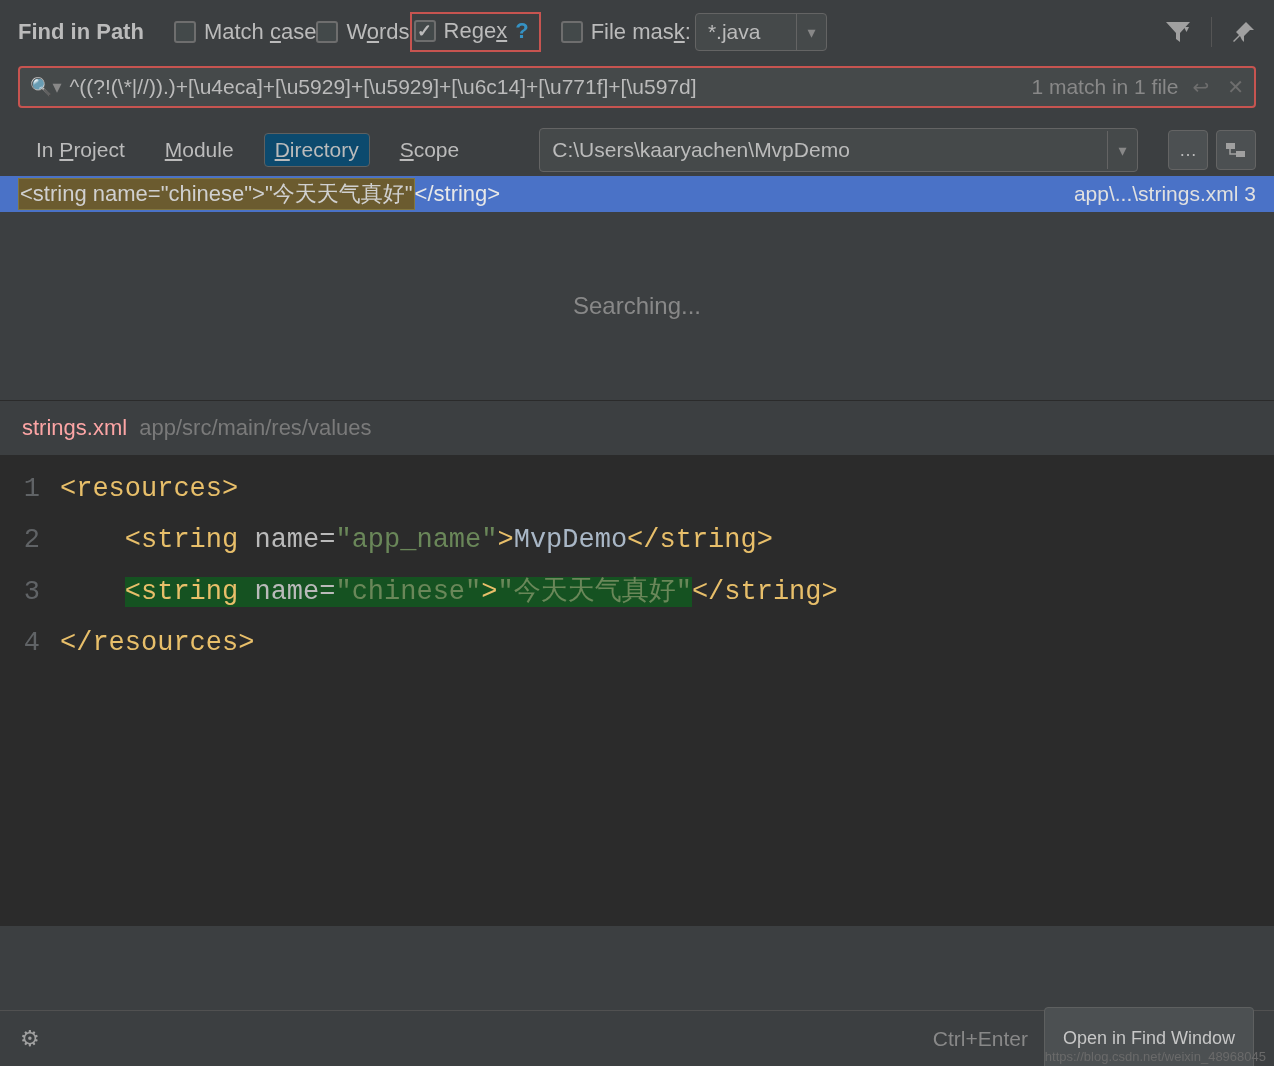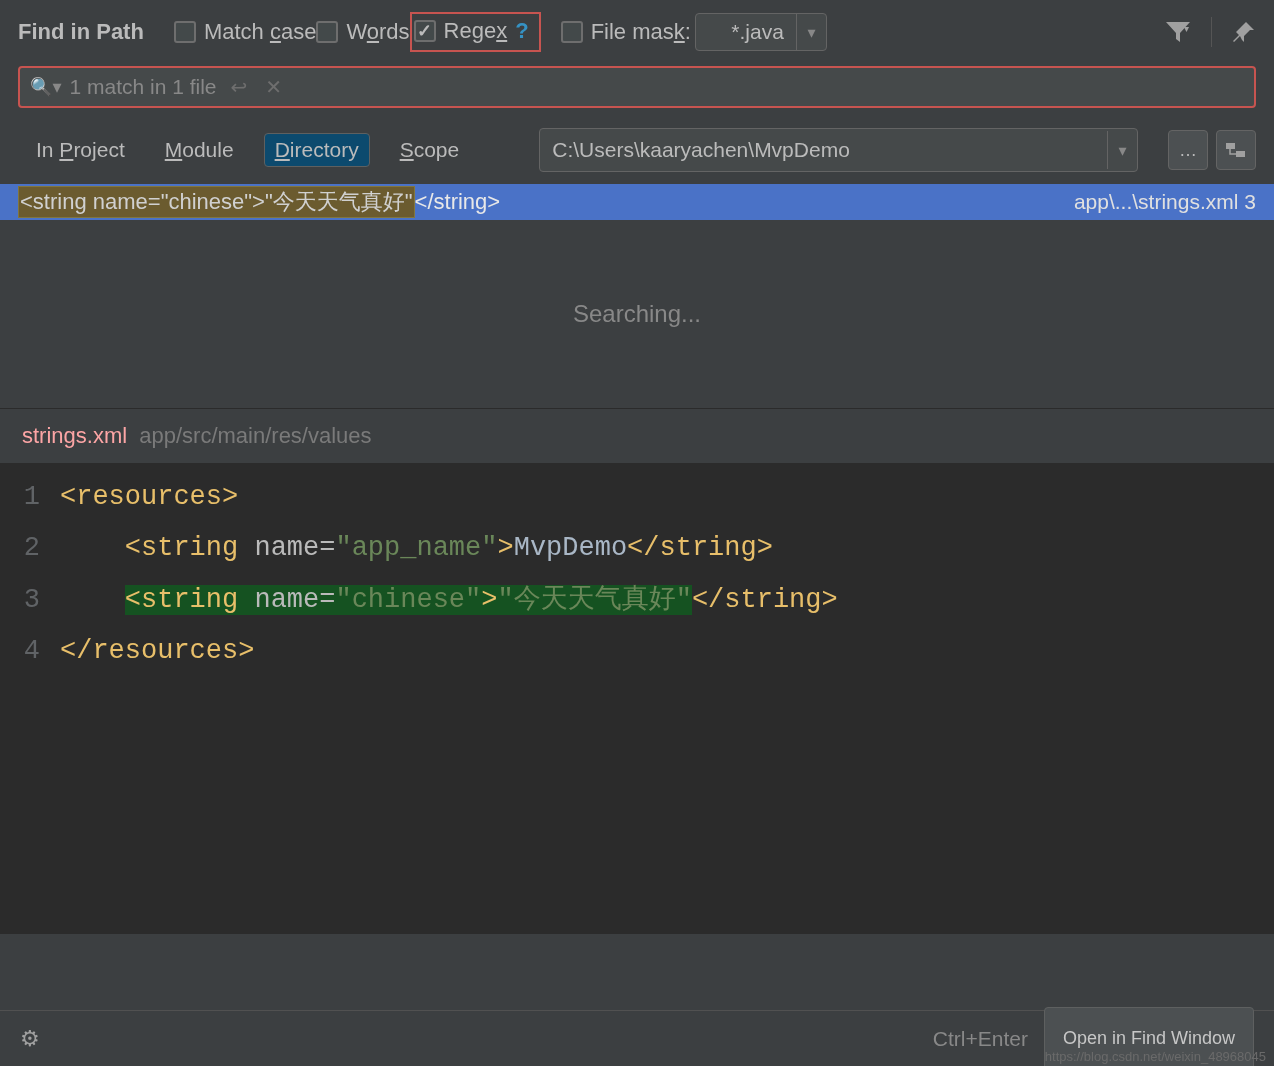--- a/index.html
+++ b/index.html
@@ -60,21 +60,20 @@
   font-weight: bold;
 }
 .mask-input {
   border: 1px solid #646464;
   background: #45494a;
   border-radius: 4px;
   display: flex;
   align-items: center;
   height: 38px;
   margin-left: 4px;
-  text-align: right;
 }
 .mask-input-text {
   color: #bbbbbb;
   font-size: 21px;
   padding: 0 12px;
   width: 100px;
 }
 .mask-dropdown {
   width: 30px;
   height: 36px;
@@ -128,21 +127,21 @@
 }
 .search-end-icons {
   display: flex;
   gap: 18px;
   color: #6e6e6e;
   font-size: 20px;
 }
 .scope-row {
   display: flex;
   align-items: center;
-  padding: 20px 18px 12px 26px;
+  padding: 20px 18px 4px 26px;
   gap: 20px;
 }
 .scope-tab {
   color: #bbbbbb;
   font-size: 21px;
   padding: 4px 10px;
 }
 .scope-tab.active {
   background: #0c4a6e;
   border: 1px solid #5e6060;
@@ -344,20 +343,21 @@
     <span class="icon-btn">
       <svg width="24" height="24" viewBox="0 0 24 24">
           <path d="M14 2 L22 10 L18 10 L12 16 L12 22 L10 20 L8 16 L2 22 L1 21 L7 15 L4 12 L10 6 L14 2 Z" fill="#a0a0a0"></path>
         </svg>
     </span>
   </div>
 </div>
 
 <div class="search-row">
   <span class="search-icon">🔍▾</span>
+  <span class="search-text">^((?!(\*|//)).)+[\u4eca]+[\u5929]+[\u5929]+[\u6c14]+[\u771f]+[\u597d]</span>
   <span class="match-info">1 match in 1 file</span>
   <span class="search-end-icons">
     <span>↩</span>
     <span>✕</span>
   </span>
 </div>
 
 <div class="scope-row">
   <span class="scope-tab"><span>In </span><span class="underline-letter">P</span><span>roject</span></span>
   <span class="scope-tab"><span class="underline-letter">M</span><span>odule</span></span>

